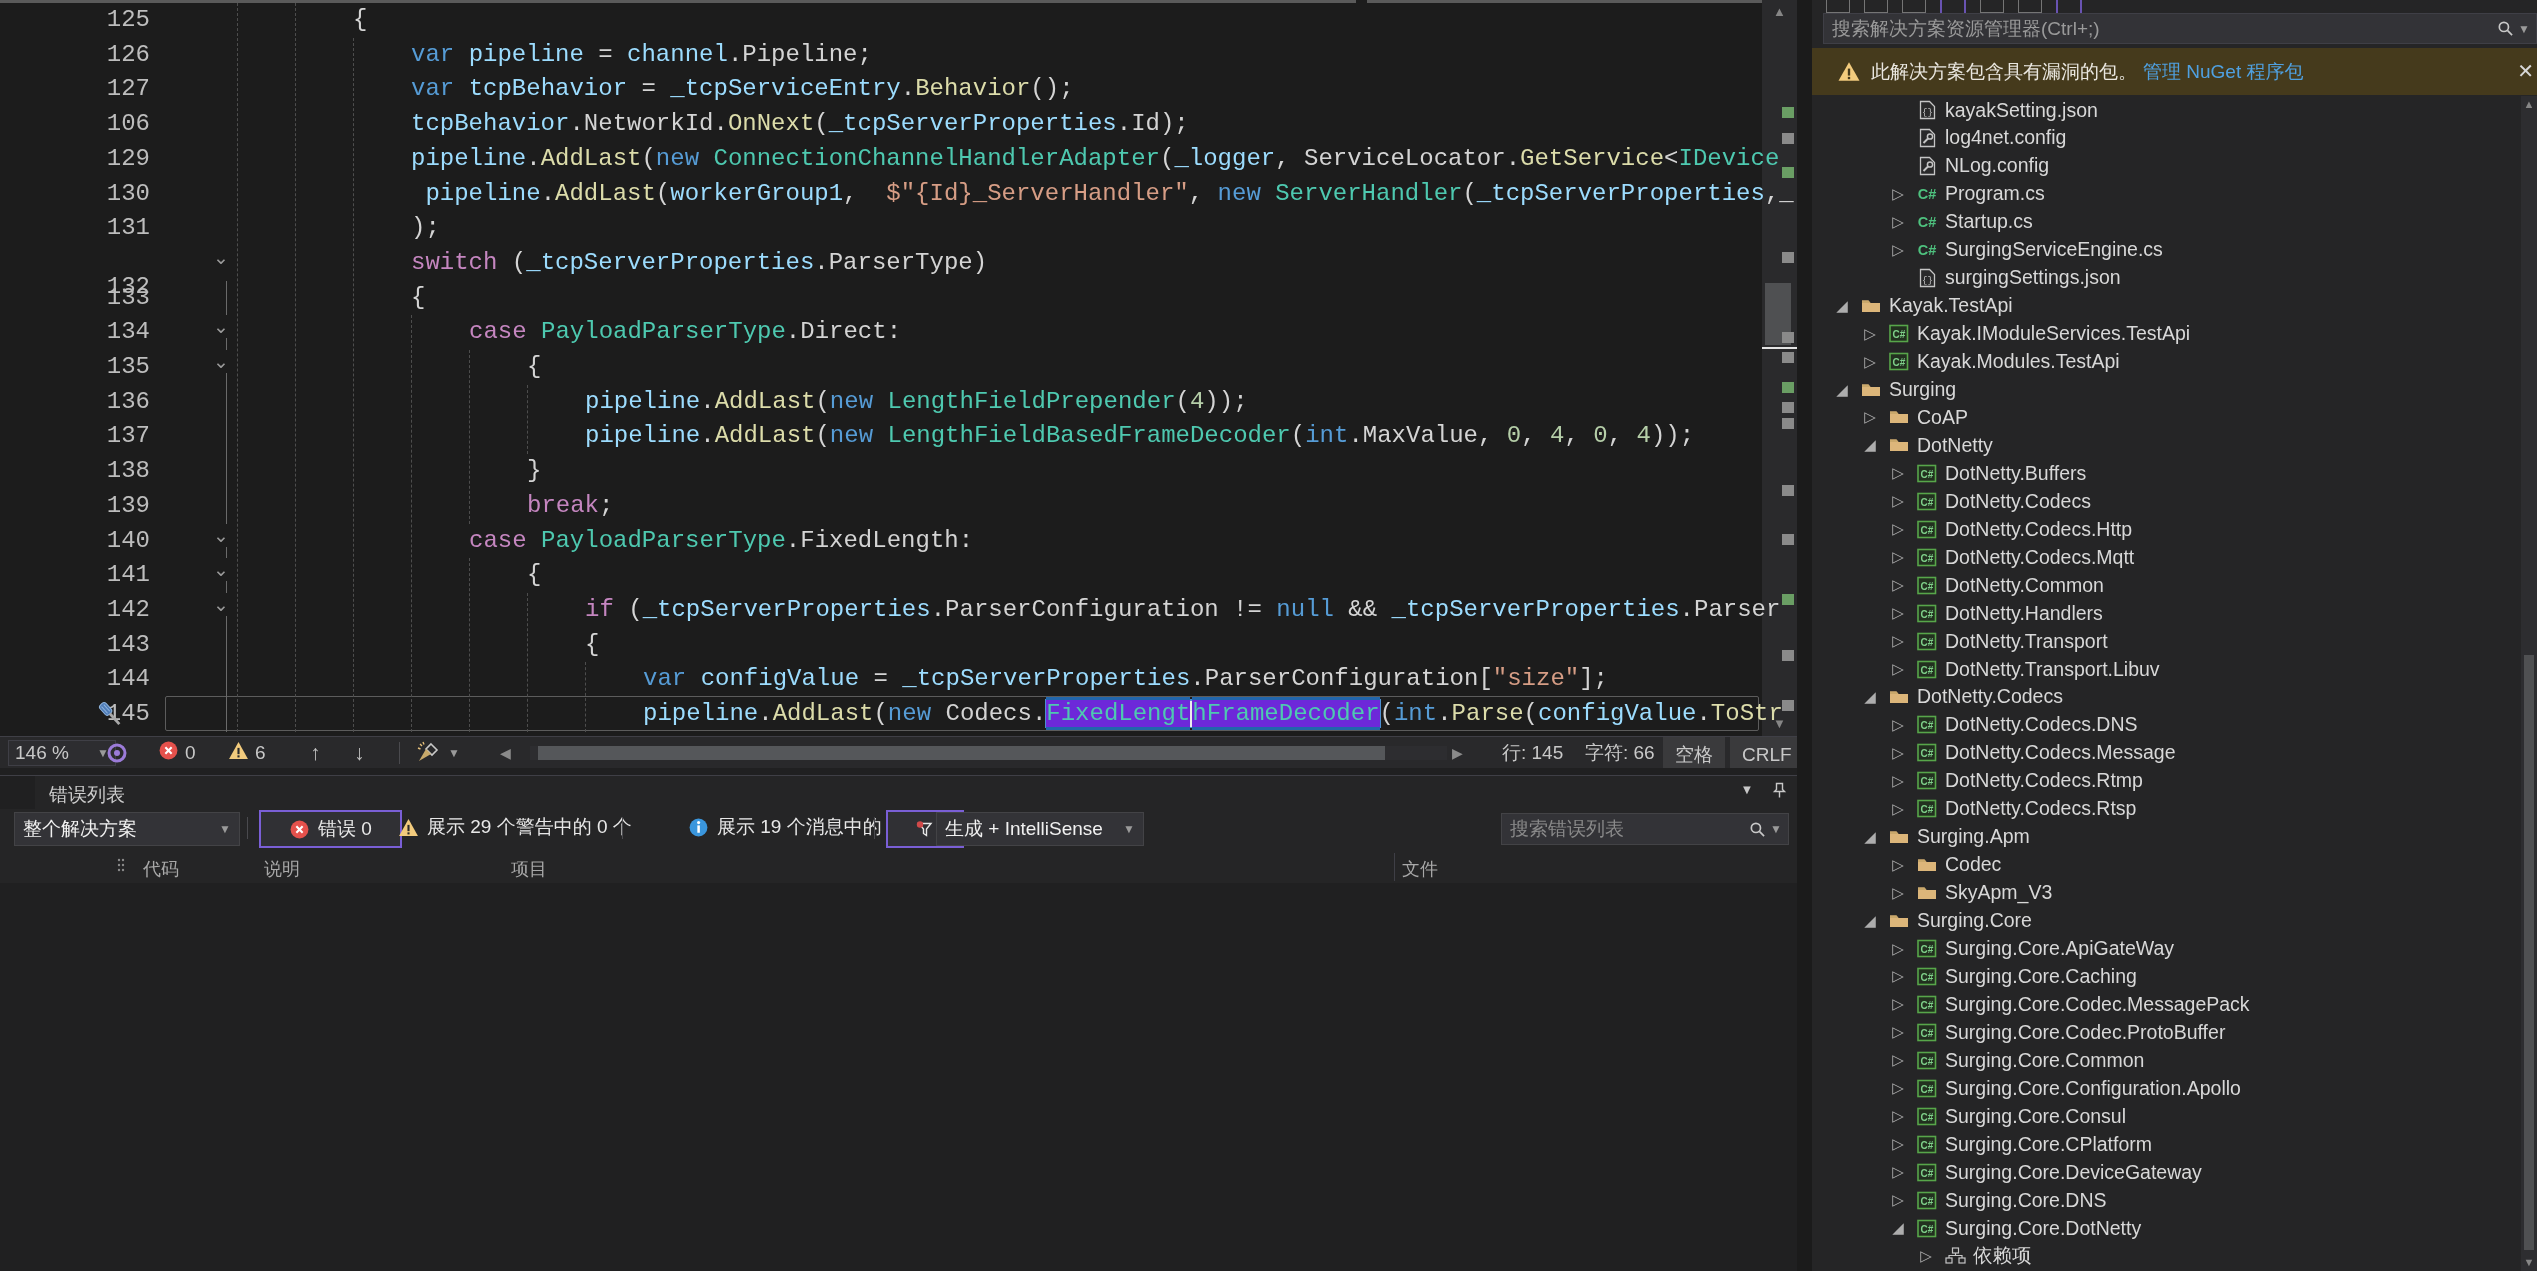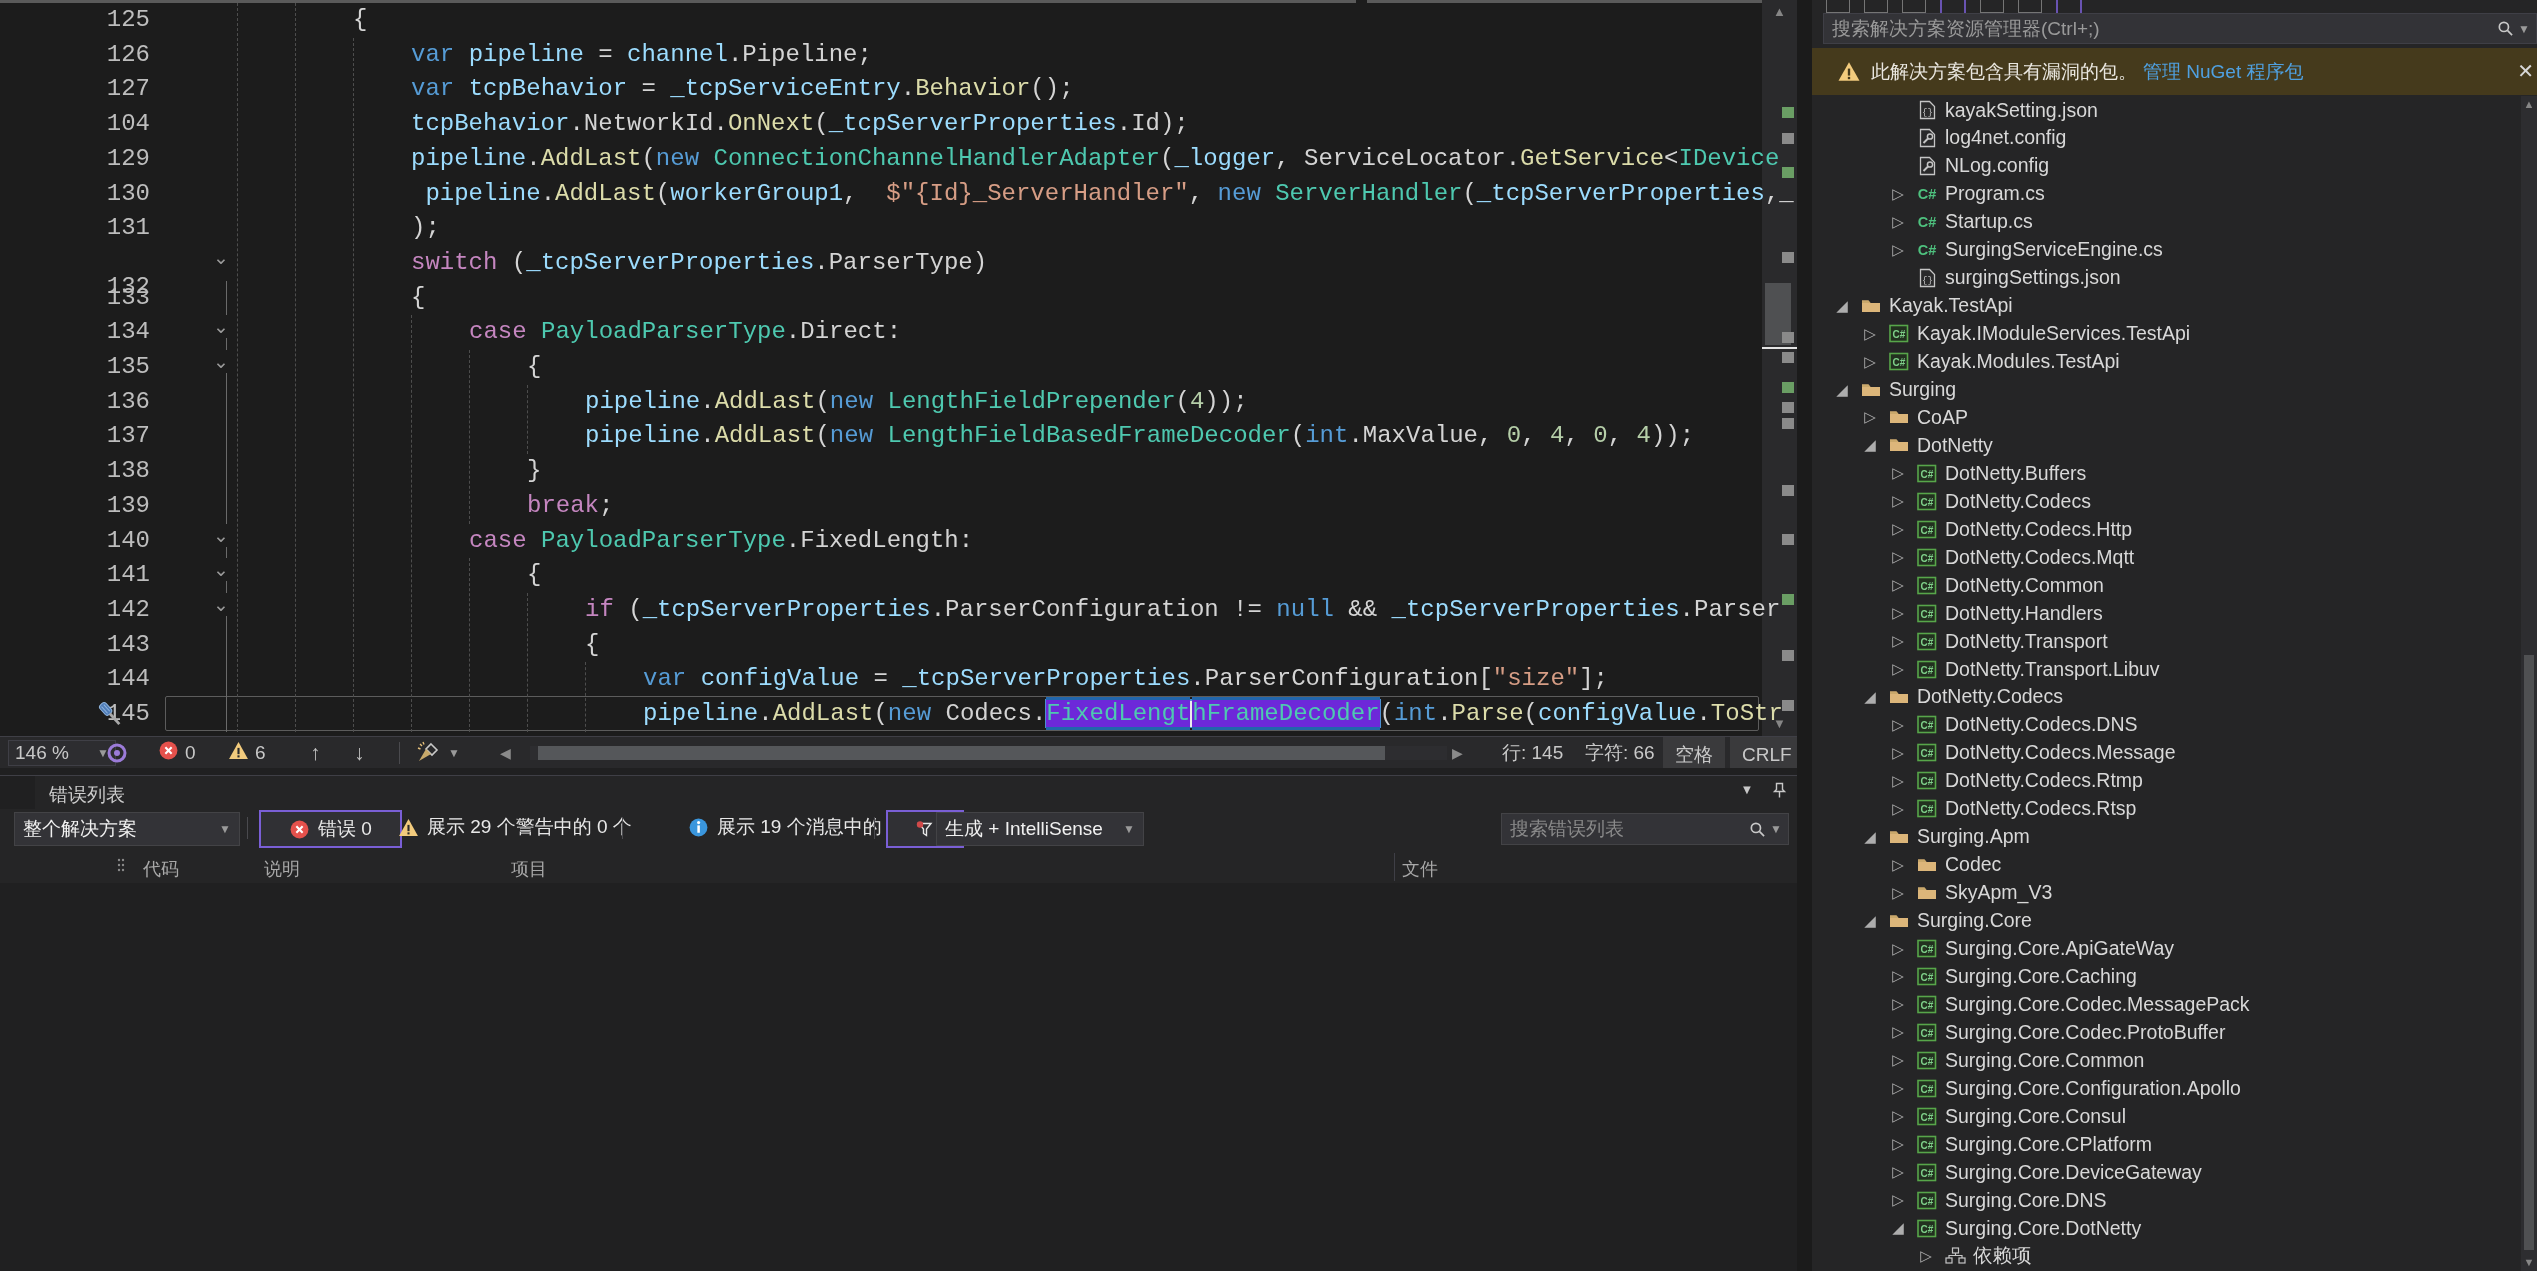--- a/index.html
+++ b/index.html
@@ -98,21 +98,21 @@
         <div class="guide" style="left: 469px; top: 558.2px; height: 173.5px;"></div>
         <div class="guide" style="left: 527px; top: 384.7px; height: 69.4px;"></div>
         <div class="guide" style="left: 527px; top: 592.9px; height: 138.8px;"></div>
         <div class="guide" style="left: 585px; top: 662.3px; height: 69.4px;"></div>
         <div class="gutter-num" style="top: 3px;">125</div>
         <div class="codeline" style="top: 3px; left: 353px;"><span class="seg-p">{</span></div>
         <div class="gutter-num" style="top: 37.7px;">126</div>
         <div class="codeline" style="top: 37.7px; left: 411px;"><span class="seg-k">var</span><span class="seg-p"> </span><span class="seg-v">pipeline</span><span class="seg-p"> = </span><span class="seg-v">channel</span><span class="seg-p">.Pipeline;</span></div>
         <div class="gutter-num" style="top: 72.4px;">127</div>
         <div class="codeline" style="top: 72.4px; left: 411px;"><span class="seg-k">var</span><span class="seg-p"> </span><span class="seg-v">tcpBehavior</span><span class="seg-p"> = </span><span class="seg-v">_tcpServiceEntry</span><span class="seg-p">.</span><span class="seg-m">Behavior</span><span class="seg-p">();</span></div>
-        <div class="gutter-num" style="top: 107.1px;">104</div>
+        <div class="gutter-num" style="top: 107.1px;">106</div>
         <div class="codeline" style="top: 107.1px; left: 411px;"><span class="seg-v">tcpBehavior</span><span class="seg-p">.NetworkId.</span><span class="seg-m">OnNext</span><span class="seg-p">(</span><span class="seg-v">_tcpServerProperties</span><span class="seg-p">.Id);</span></div>
         <div class="gutter-num" style="top: 141.8px;">129</div>
         <div class="codeline" style="top: 141.8px; left: 411px;"><span class="seg-v">pipeline</span><span class="seg-p">.</span><span class="seg-m">AddLast</span><span class="seg-p">(</span><span class="seg-k">new</span><span class="seg-p"> </span><span class="seg-ty">ConnectionChannelHandlerAdapter</span><span class="seg-p">(</span><span class="seg-v">_logger</span><span class="seg-p">, ServiceLocator.</span><span class="seg-m">GetService</span><span class="seg-p">&lt;</span><span class="seg-ty">IDevice</span></div>
         <div class="gutter-num" style="top: 176.5px;">130</div>
         <div class="codeline" style="top: 176.5px; left: 411px;"><span class="seg-p"> </span><span class="seg-v">pipeline</span><span class="seg-p">.</span><span class="seg-m">AddLast</span><span class="seg-p">(</span><span class="seg-v">workerGroup1</span><span class="seg-p">,  </span><span class="seg-s">$"{Id}_ServerHandler"</span><span class="seg-p">, </span><span class="seg-k">new</span><span class="seg-p"> </span><span class="seg-ty">ServerHandler</span><span class="seg-p">(</span><span class="seg-v">_tcpServerProperties</span><span class="seg-p">,_</span></div>
         <div class="gutter-num" style="top: 211.2px;">131</div>
         <div class="codeline" style="top: 211.2px; left: 411px;"><span class="seg-p">);</span></div>
         <div class="gutter-num" style="top: 238px; margin-top: 32px;">132</div>
         <div class="chev" style="top: 245.9px;">⌄</div>
         <div class="codeline" style="top: 245.9px; left: 411px;"><span class="seg-kc">switch</span><span class="seg-p"> (</span><span class="seg-v">_tcpServerProperties</span><span class="seg-p">.ParserType)</span></div>

